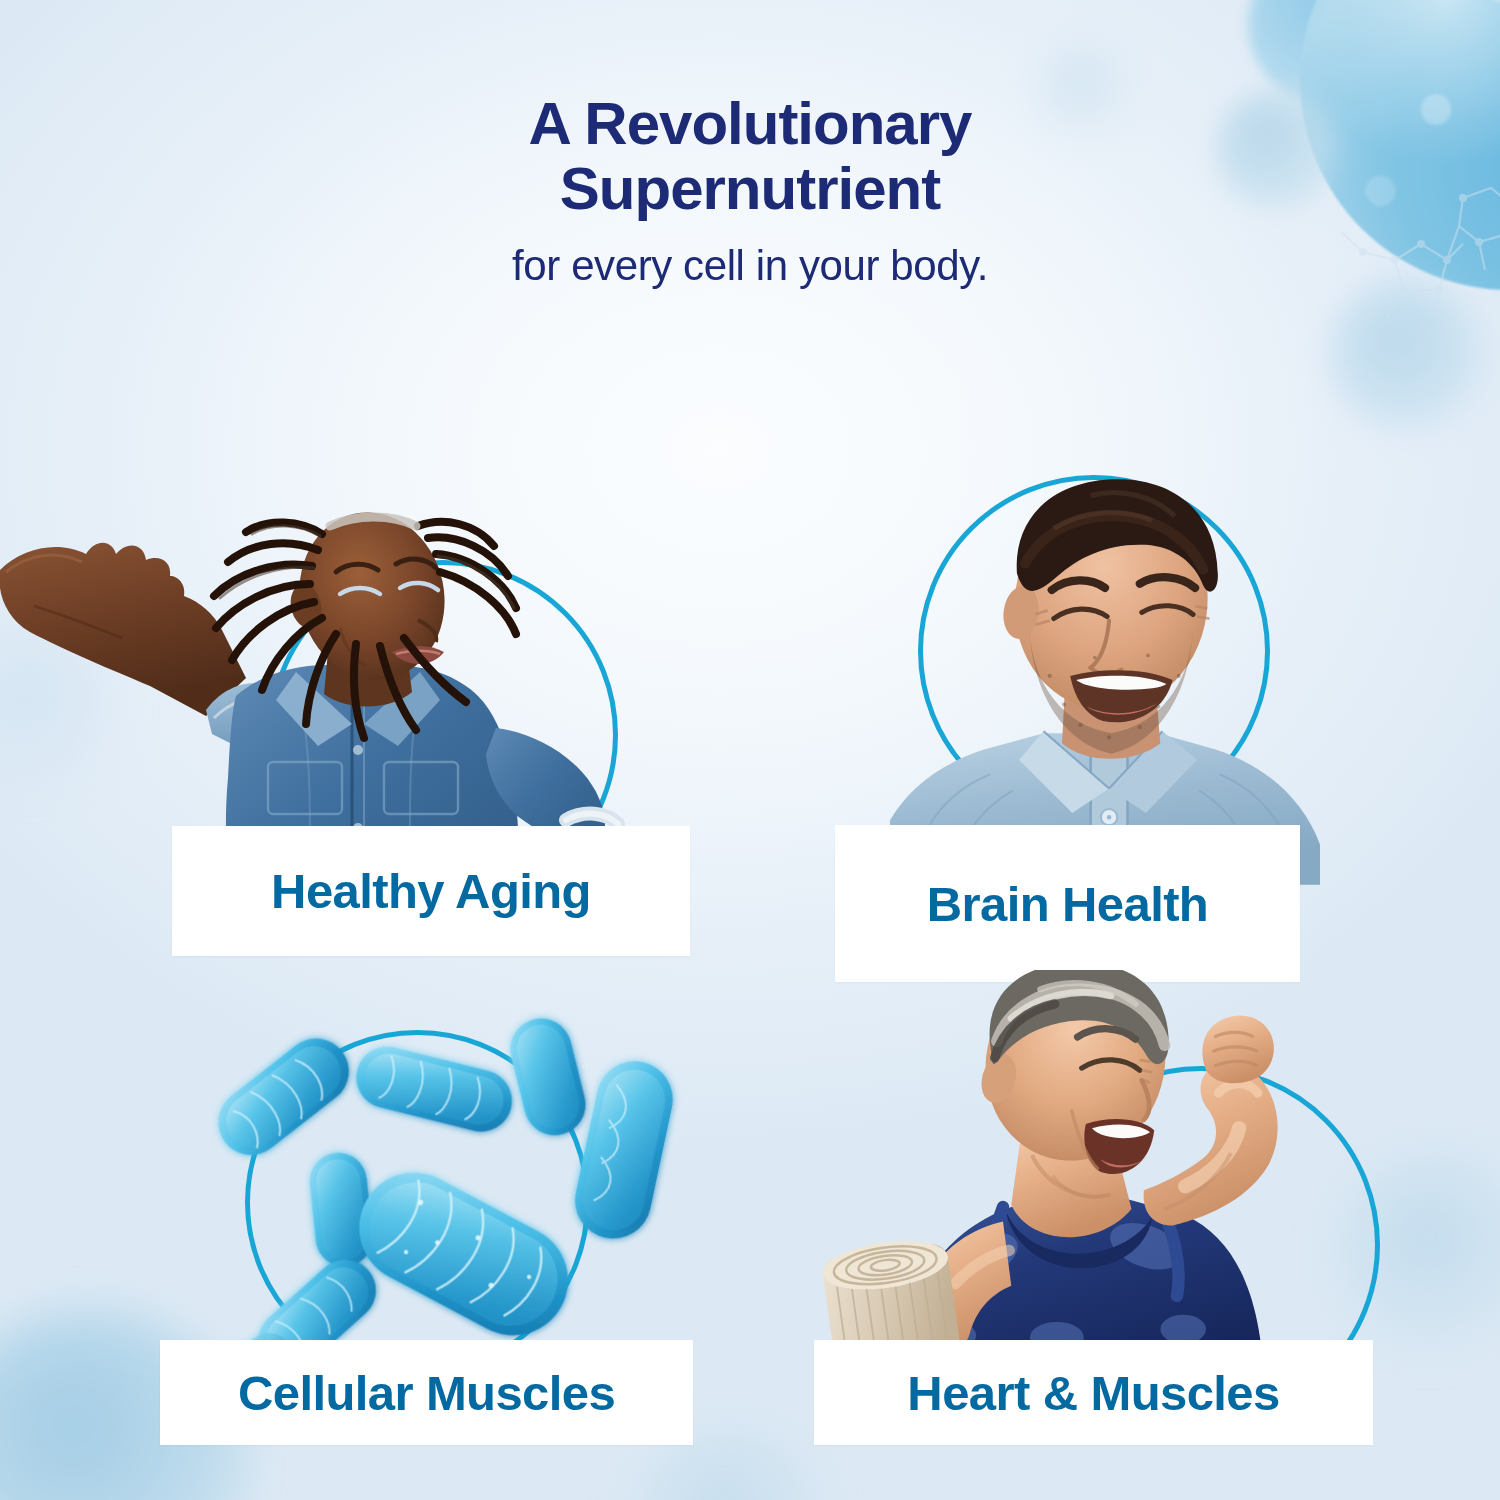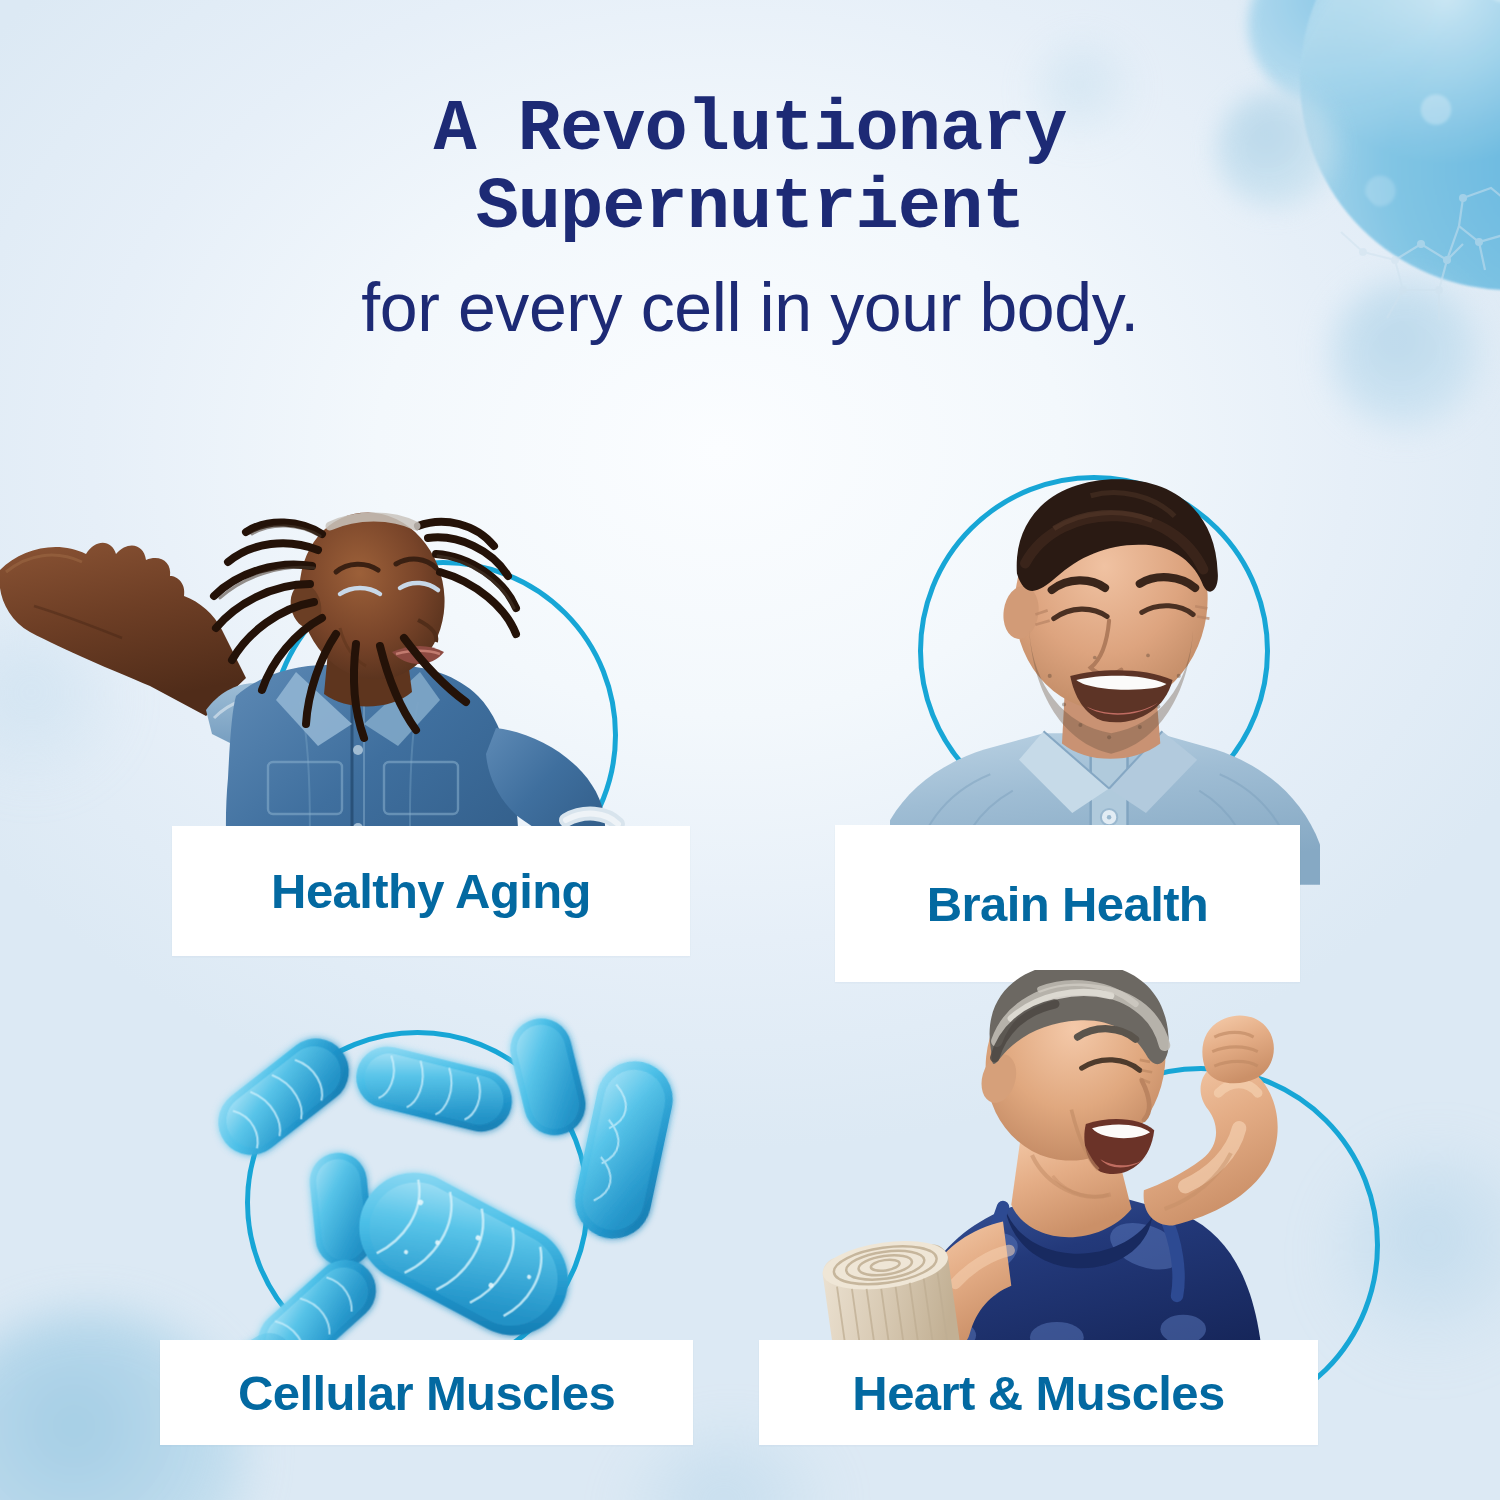--- a/index.html
+++ b/index.html
@@ -84,31 +84,30 @@
 
   .molecule{position:absolute; top:140px; left:1335px; width:210px; height:200px; opacity:.5;}
 
   
   .headline-wrap{
     position:absolute; top:92px; left:0; width:1500px;
     text-align:center;
   }
   .headline{
     color:#1d2a75;
-    font-size:72px;
+    font-size:60px;
     font-weight:bold;
     line-height:1.08;
     letter-spacing:-1px;
-    font-family:Liberation Mono, monospace;
   }
   .headline .l2{display:block;}
   .subhead{
     margin-top:20px;
     color:#1d2a75;
-    font-size:68px;
+    font-size:42px;
     font-weight:400;
     letter-spacing:-.4px;
   }
 
   
   .tile{
     position:absolute;
     overflow:hidden;
   }
   .ring{
@@ -615,17 +614,17 @@
           <path d="M82 304 L82 404"></path>
             <path d="M96 304 L96 404"></path>
             <path d="M110 302 L110 404"></path>
           <path d="M124 300 L124 404"></path>
             <path d="M138 296 L138 404"></path>
         </g>
       </g>
     </svg>
   </div>
 
-  <div class="label-card" style="left:759px; top:1340px; width:559px; height:105px;">
+  <div class="label-card" style="left:814px; top:1340px; width:559px; height:105px;">
     <span>Heart &amp; Muscles</span>
   </div>
 
 </div>
 
 </body></html>

